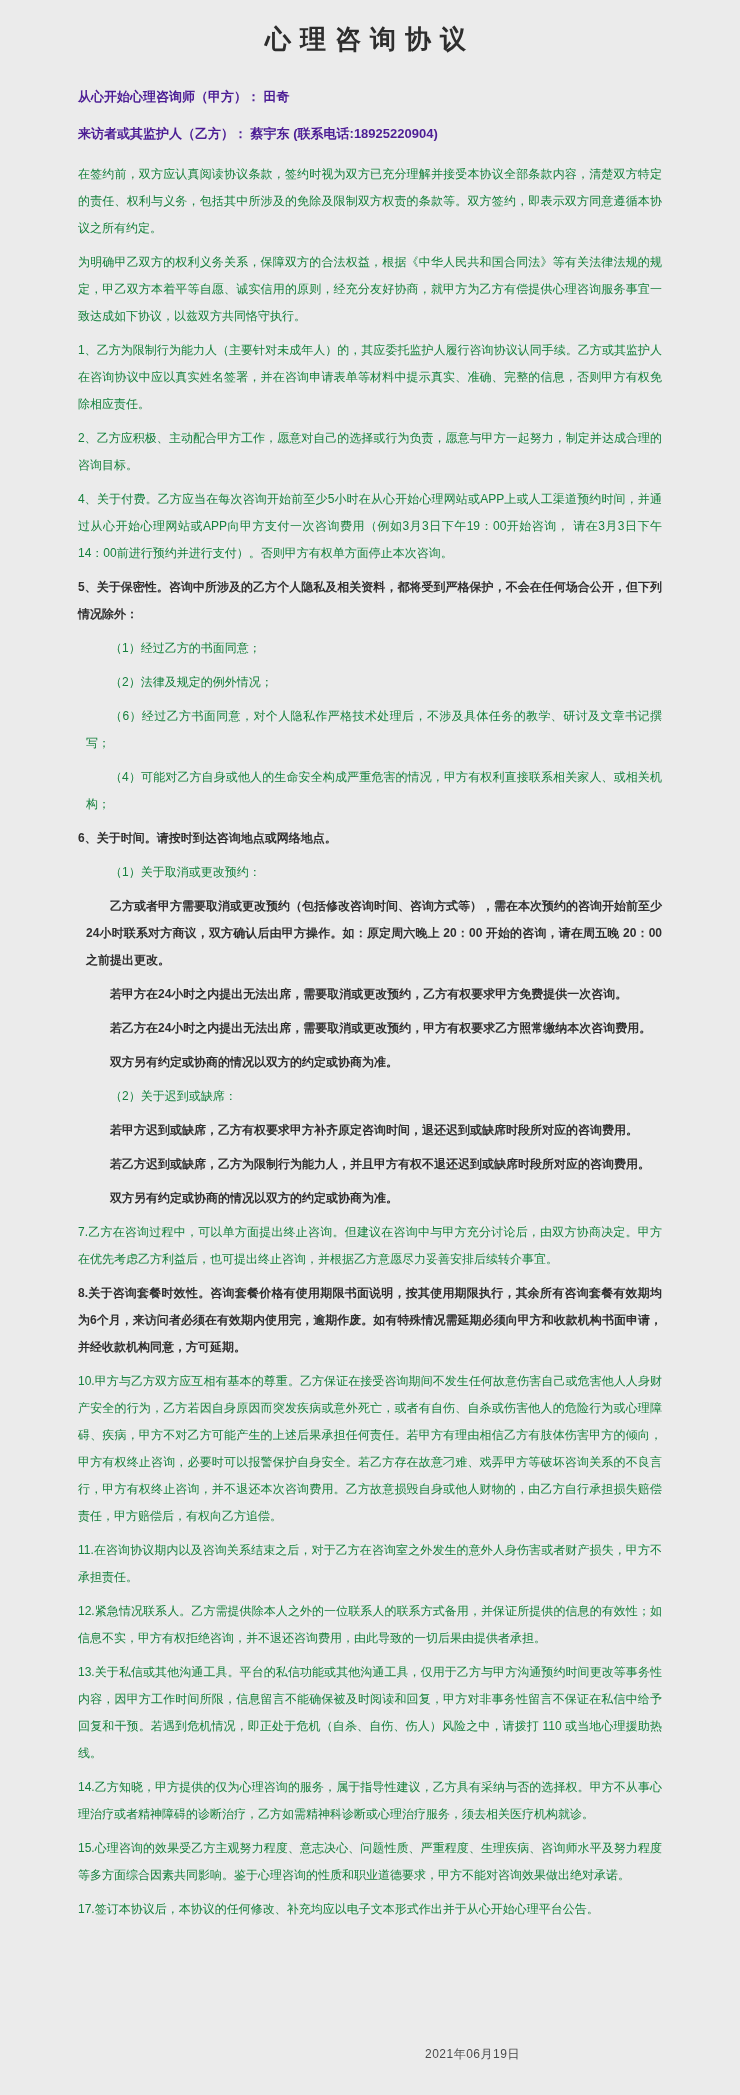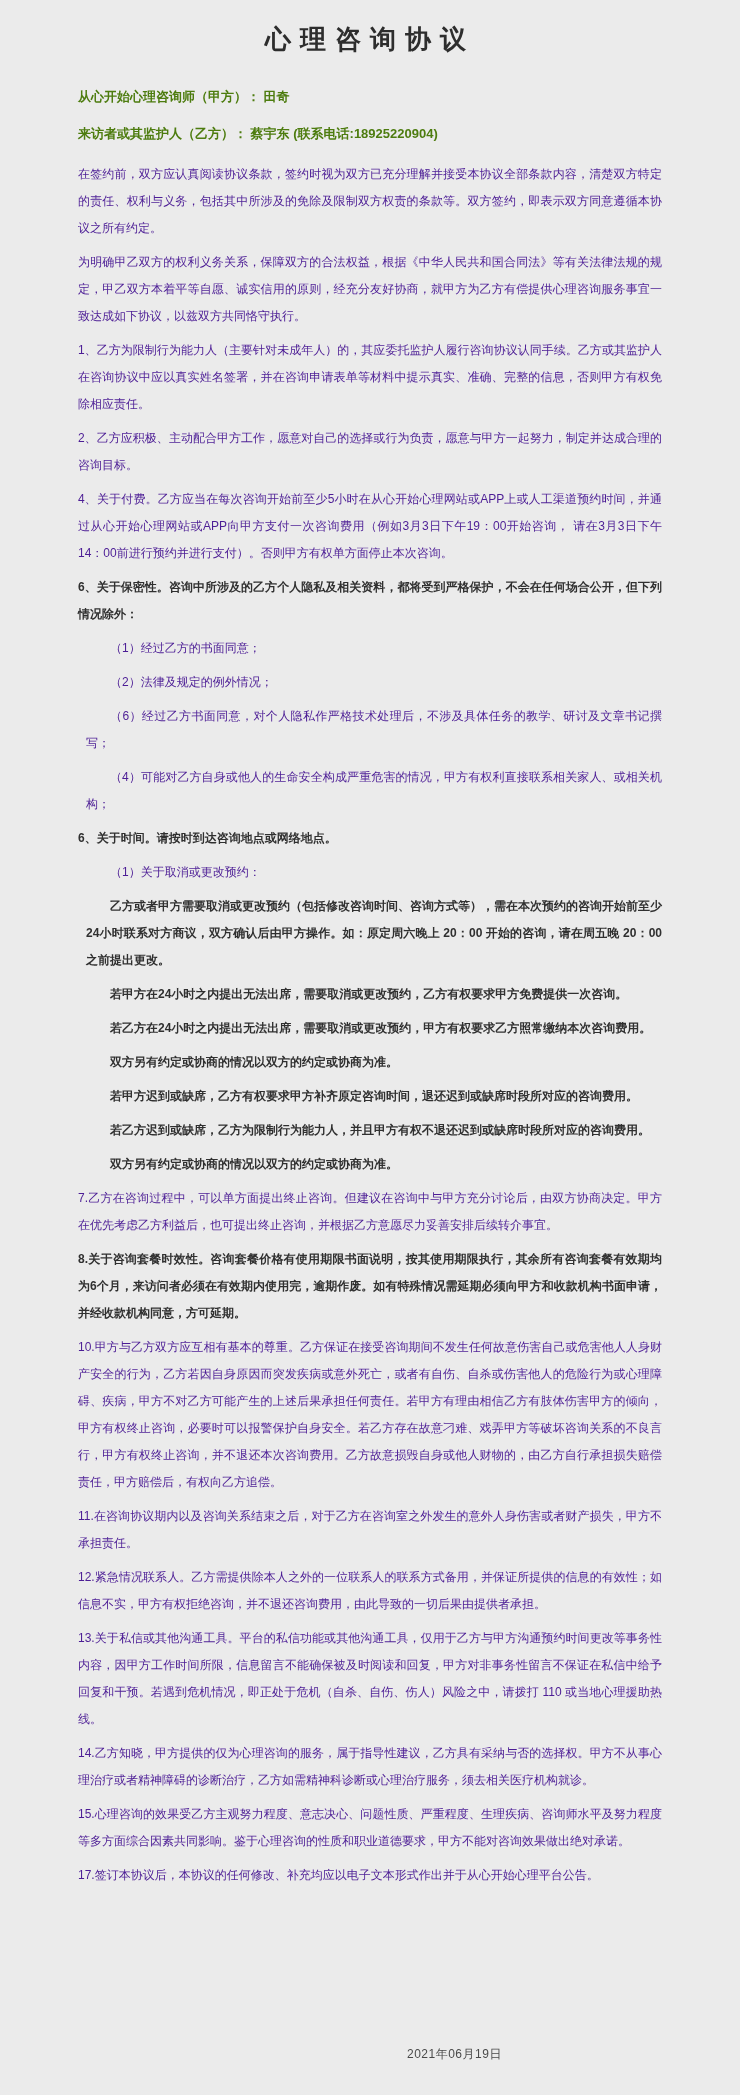--- a/index.html
+++ b/index.html
@@ -18,35 +18,35 @@
     font-size:26px;
     font-weight:600;
     letter-spacing:9px;
     color:#2d2d2d;
     margin:6px 0 30px 0;
   }
   .party{
     font-weight:bold;
     font-size:13px;
     line-height:20px;
-    color:#4d7c0f;
+    color:#4c1d95;
     margin:0 0 17px 0;
   }
   p.para{
     margin:0 0 7px 0;
     font-size:12px;
     line-height:27px;
     text-align:justify;
-    color:#4c1d95;
+    color:#15803d;
   }
   p.para.b{font-weight:bold;color:#303030;}
   p.para.ind{text-indent:2em;margin-left:8px;}
   .date{
     position:absolute;
-    left:407px;top:2046px;
+    left:425px;top:2046px;
     font-size:12px;
     color:#4a4a4a;
     letter-spacing:0.5px;
   }
 </style>
 </head>
 <body>
 
 <div class="page">
   <div class="content">
@@ -56,32 +56,33 @@
     <p class="party">从心开始心理咨询师（甲方）： 田奇</p>
     <p class="party">来访者或其监护人（乙方）： 蔡宇东 (联系电话:18925220904)</p>
 
     <p class="para">在签约前，双方应认真阅读协议条款，签约时视为双方已充分理解并接受本协议全部条款内容，清楚双方特定的责任、权利与义务，包括其中所涉及的免除及限制双方权责的条款等。双方签约，即表示双方同意遵循本协议之所有约定。</p>
     <p class="para">为明确甲乙双方的权利义务关系，保障双方的合法权益，根据《中华人民共和国合同法》等有关法律法规的规定，甲乙双方本着平等自愿、诚实信用的原则，经充分友好协商，就甲方为乙方有偿提供心理咨询服务事宜一致达成如下协议，以兹双方共同恪守执行。</p>
 
     <p class="para">1、乙方为限制行为能力人（主要针对未成年人）的，其应委托监护人履行咨询协议认同手续。乙方或其监护人在咨询协议中应以真实姓名签署，并在咨询申请表单等材料中提示真实、准确、完整的信息，否则甲方有权免除相应责任。</p>
     <p class="para">2、乙方应积极、主动配合甲方工作，愿意对自己的选择或行为负责，愿意与甲方一起努力，制定并达成合理的咨询目标。</p>
     <p class="para">4、关于付费。乙方应当在每次咨询开始前至少5小时在从心开始心理网站或APP上或人工渠道预约时间，并通过从心开始心理网站或APP向甲方支付一次咨询费用（例如3月3日下午19：00开始咨询， 请在3月3日下午14：00前进行预约并进行支付）。否则甲方有权单方面停止本次咨询。</p>
 
-    <p class="para b">6、关于保密性。咨询中所涉及的乙方个人隐私及相关资料，都将受到严格保护，不会在任何场合公开，但下列情况除外：</p>
+    <p class="para b">5、关于保密性。咨询中所涉及的乙方个人隐私及相关资料，都将受到严格保护，不会在任何场合公开，但下列情况除外：</p>
     <p class="para ind">（1）经过乙方的书面同意；</p>
     <p class="para ind">（2）法律及规定的例外情况；</p>
     <p class="para ind">（6）经过乙方书面同意，对个人隐私作严格技术处理后，不涉及具体任务的教学、研讨及文章书记撰写；</p>
     <p class="para ind">（4）可能对乙方自身或他人的生命安全构成严重危害的情况，甲方有权利直接联系相关家人、或相关机构；</p>
 
     <p class="para b">6、关于时间。请按时到达咨询地点或网络地点。</p>
     <p class="para ind">（1）关于取消或更改预约：</p>
     <p class="para b ind">乙方或者甲方需要取消或更改预约（包括修改咨询时间、咨询方式等），需在本次预约的咨询开始前至少24小时联系对方商议，双方确认后由甲方操作。如：原定周六晚上 20：00 开始的咨询，请在周五晚 20：00 之前提出更改。</p>
     <p class="para b ind">若甲方在24小时之内提出无法出席，需要取消或更改预约，乙方有权要求甲方免费提供一次咨询。</p>
     <p class="para b ind">若乙方在24小时之内提出无法出席，需要取消或更改预约，甲方有权要求乙方照常缴纳本次咨询费用。</p>
     <p class="para b ind">双方另有约定或协商的情况以双方的约定或协商为准。</p>
+    <p class="para ind">（2）关于迟到或缺席：</p>
     <p class="para b ind">若甲方迟到或缺席，乙方有权要求甲方补齐原定咨询时间，退还迟到或缺席时段所对应的咨询费用。</p>
     <p class="para b ind">若乙方迟到或缺席，乙方为限制行为能力人，并且甲方有权不退还迟到或缺席时段所对应的咨询费用。</p>
     <p class="para b ind">双方另有约定或协商的情况以双方的约定或协商为准。</p>
 
     <p class="para">7.乙方在咨询过程中，可以单方面提出终止咨询。但建议在咨询中与甲方充分讨论后，由双方协商决定。甲方在优先考虑乙方利益后，也可提出终止咨询，并根据乙方意愿尽力妥善安排后续转介事宜。</p>
     <p class="para b">8.关于咨询套餐时效性。咨询套餐价格有使用期限书面说明，按其使用期限执行，其余所有咨询套餐有效期均为6个月，来访问者必须在有效期内使用完，逾期作废。如有特殊情况需延期必须向甲方和收款机构书面申请，并经收款机构同意，方可延期。</p>
     <p class="para">10.甲方与乙方双方应互相有基本的尊重。乙方保证在接受咨询期间不发生任何故意伤害自己或危害他人人身财产安全的行为，乙方若因自身原因而突发疾病或意外死亡，或者有自伤、自杀或伤害他人的危险行为或心理障碍、疾病，甲方不对乙方可能产生的上述后果承担任何责任。若甲方有理由相信乙方有肢体伤害甲方的倾向，甲方有权终止咨询，必要时可以报警保护自身安全。若乙方存在故意刁难、戏弄甲方等破坏咨询关系的不良言行，甲方有权终止咨询，并不退还本次咨询费用。乙方故意损毁自身或他人财物的，由乙方自行承担损失赔偿责任，甲方赔偿后，有权向乙方追偿。</p>
     <p class="para">11.在咨询协议期内以及咨询关系结束之后，对于乙方在咨询室之外发生的意外人身伤害或者财产损失，甲方不承担责任。</p>
     <p class="para">12.紧急情况联系人。乙方需提供除本人之外的一位联系人的联系方式备用，并保证所提供的信息的有效性；如信息不实，甲方有权拒绝咨询，并不退还咨询费用，由此导致的一切后果由提供者承担。</p>
     <p class="para">13.关于私信或其他沟通工具。平台的私信功能或其他沟通工具，仅用于乙方与甲方沟通预约时间更改等事务性内容，因甲方工作时间所限，信息留言不能确保被及时阅读和回复，甲方对非事务性留言不保证在私信中给予回复和干预。若遇到危机情况，即正处于危机（自杀、自伤、伤人）风险之中，请拨打 110 或当地心理援助热线。</p>

